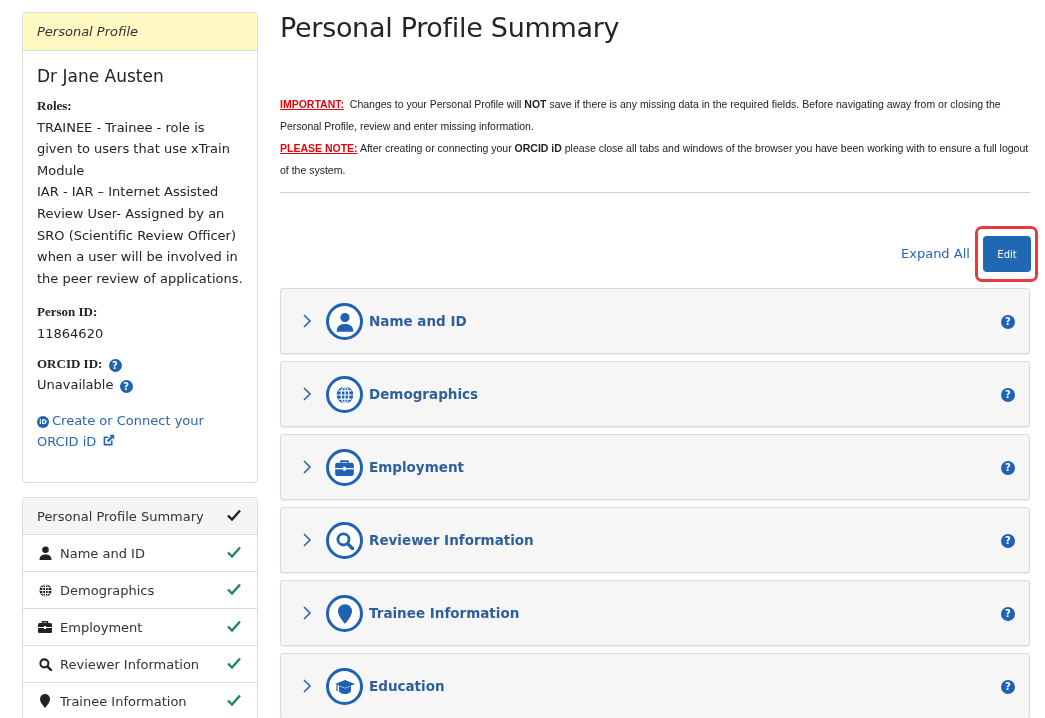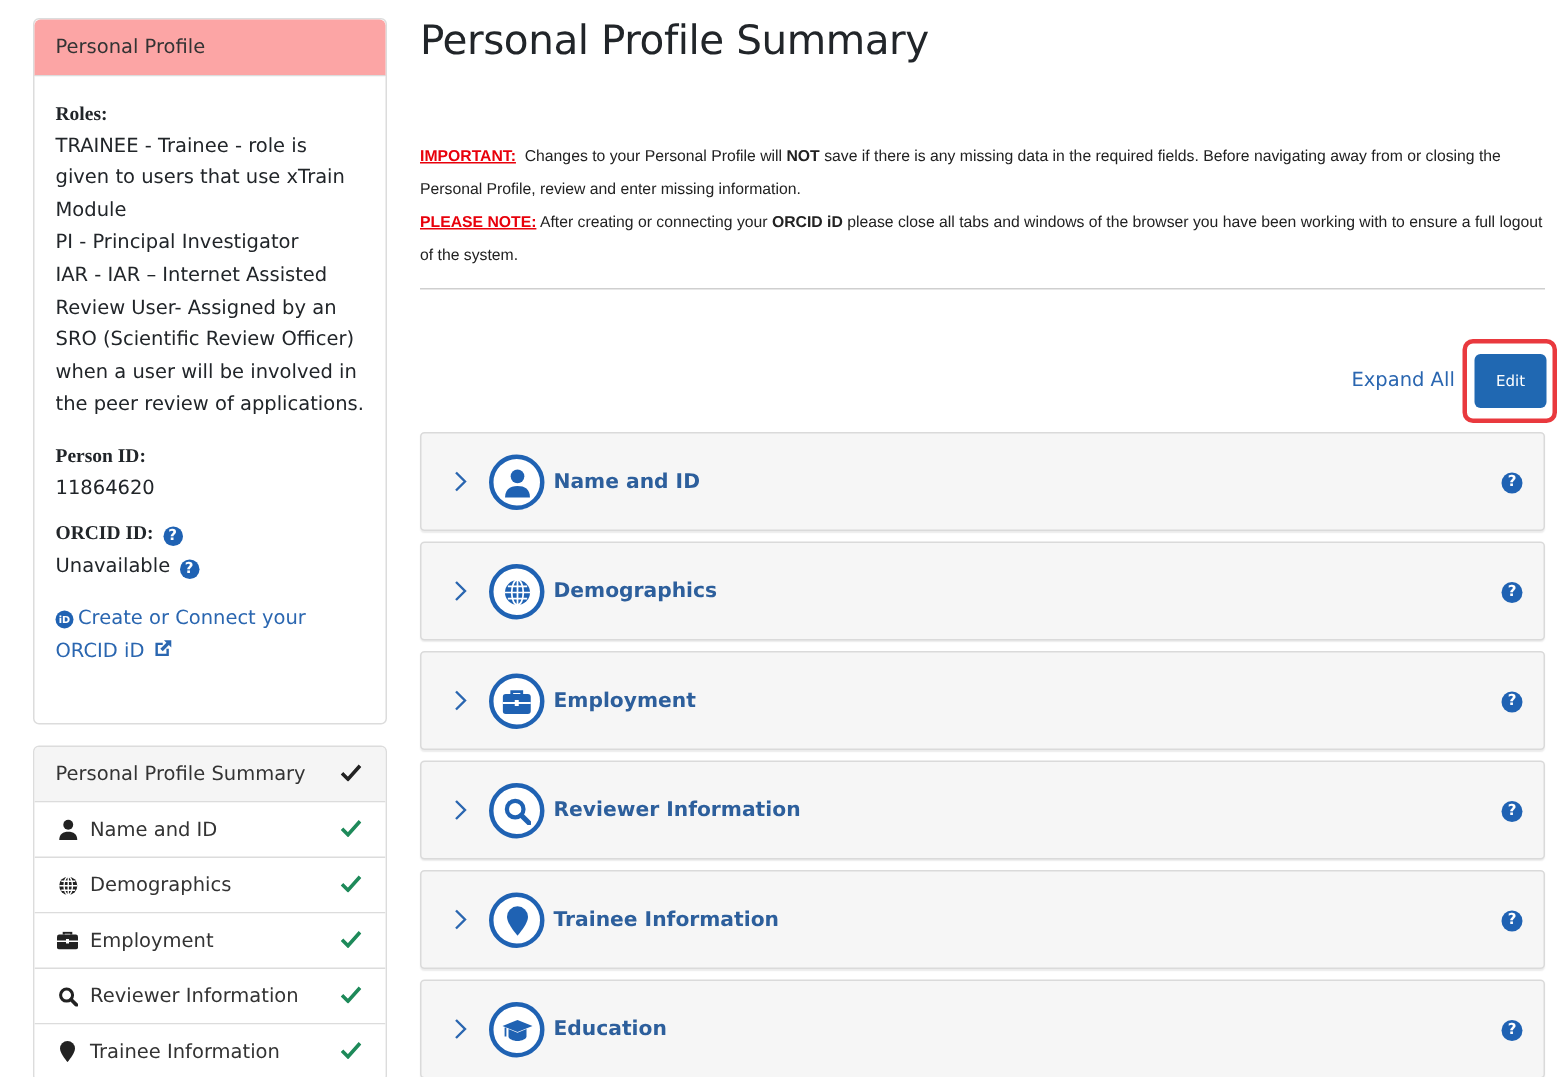--- a/index.html
+++ b/index.html
@@ -10,23 +10,24 @@
     font-family: "DejaVu Sans", sans-serif;
     color: #212529;
     position: relative;
   }
   
   .profile-card {
     position: absolute; left: 22px; top: 12px; width: 236px; height: 471px;
     border: 1px solid #dcdcdc; border-radius: 4px; background: #fff;
   }
   .profile-card .card-header {
-    height: 38px; background: #fca5a5; border-bottom: 1px solid #dcdcdc;
+    height: 38px; background: #fef9c3; border-bottom: 1px solid #dcdcdc;
     font-size: 13px; color: #333; padding: 11px 14px 0 14px;
     border-radius: 4px 4px 0 0;
+    font-style: italic;
   }
   .profile-card .card-body { padding: 14px 14px 0 14px; font-size: 13px; line-height: 21.6px; color: #212529; }
   .person-name { font-size: 17px; font-weight: 500; margin: 0 0 8px 0; line-height: 22px; }
   .label-strong { font-weight: bold; font-family: Liberation Serif, serif; }
   .roles-text { margin-bottom: 12px; }
   .field-value { margin-bottom: 8px; }
   .help-icon {
     display: inline-block; width: 13px; height: 13px; border-radius: 50%;
     background: #1f62b3; color: #fff; font-size: 10px; font-weight: bold;
     text-align: center; line-height: 13px; vertical-align: -1px; margin-left: 2px;
@@ -99,24 +100,24 @@
     position: absolute; right: 14px; top: 26px; width: 14px; height: 14px; border-radius: 50%;
     background: #1f62b3; color: #fff; font-size: 10px; font-weight: bold; text-align: center; line-height: 14px;
   }
 </style>
 </head>
 <body>
 
 <div class="profile-card">
   <div class="card-header">Personal Profile</div>
   <div class="card-body">
+    <div class="person-name">Dr Jane Austen</div>
     <div class="label-strong">Roles:</div>
     <div class="roles-text">
       <div>TRAINEE - Trainee - role is given to users that use xTrain Module</div>
-      <div>PI - Principal Investigator</div>
       <div>IAR - IAR – Internet Assisted Review User- Assigned by an SRO (Scientific Review Officer) when a user will be involved in the peer review of applications.</div>
     </div>
     <div class="label-strong">Person ID:</div>
     <div class="field-value">11864620</div>
     <div>
       <span class="label-strong">ORCID ID:</span>
       <span class="help-icon">?</span>
     </div>
     <div>
       <span>Unavailable</span>

